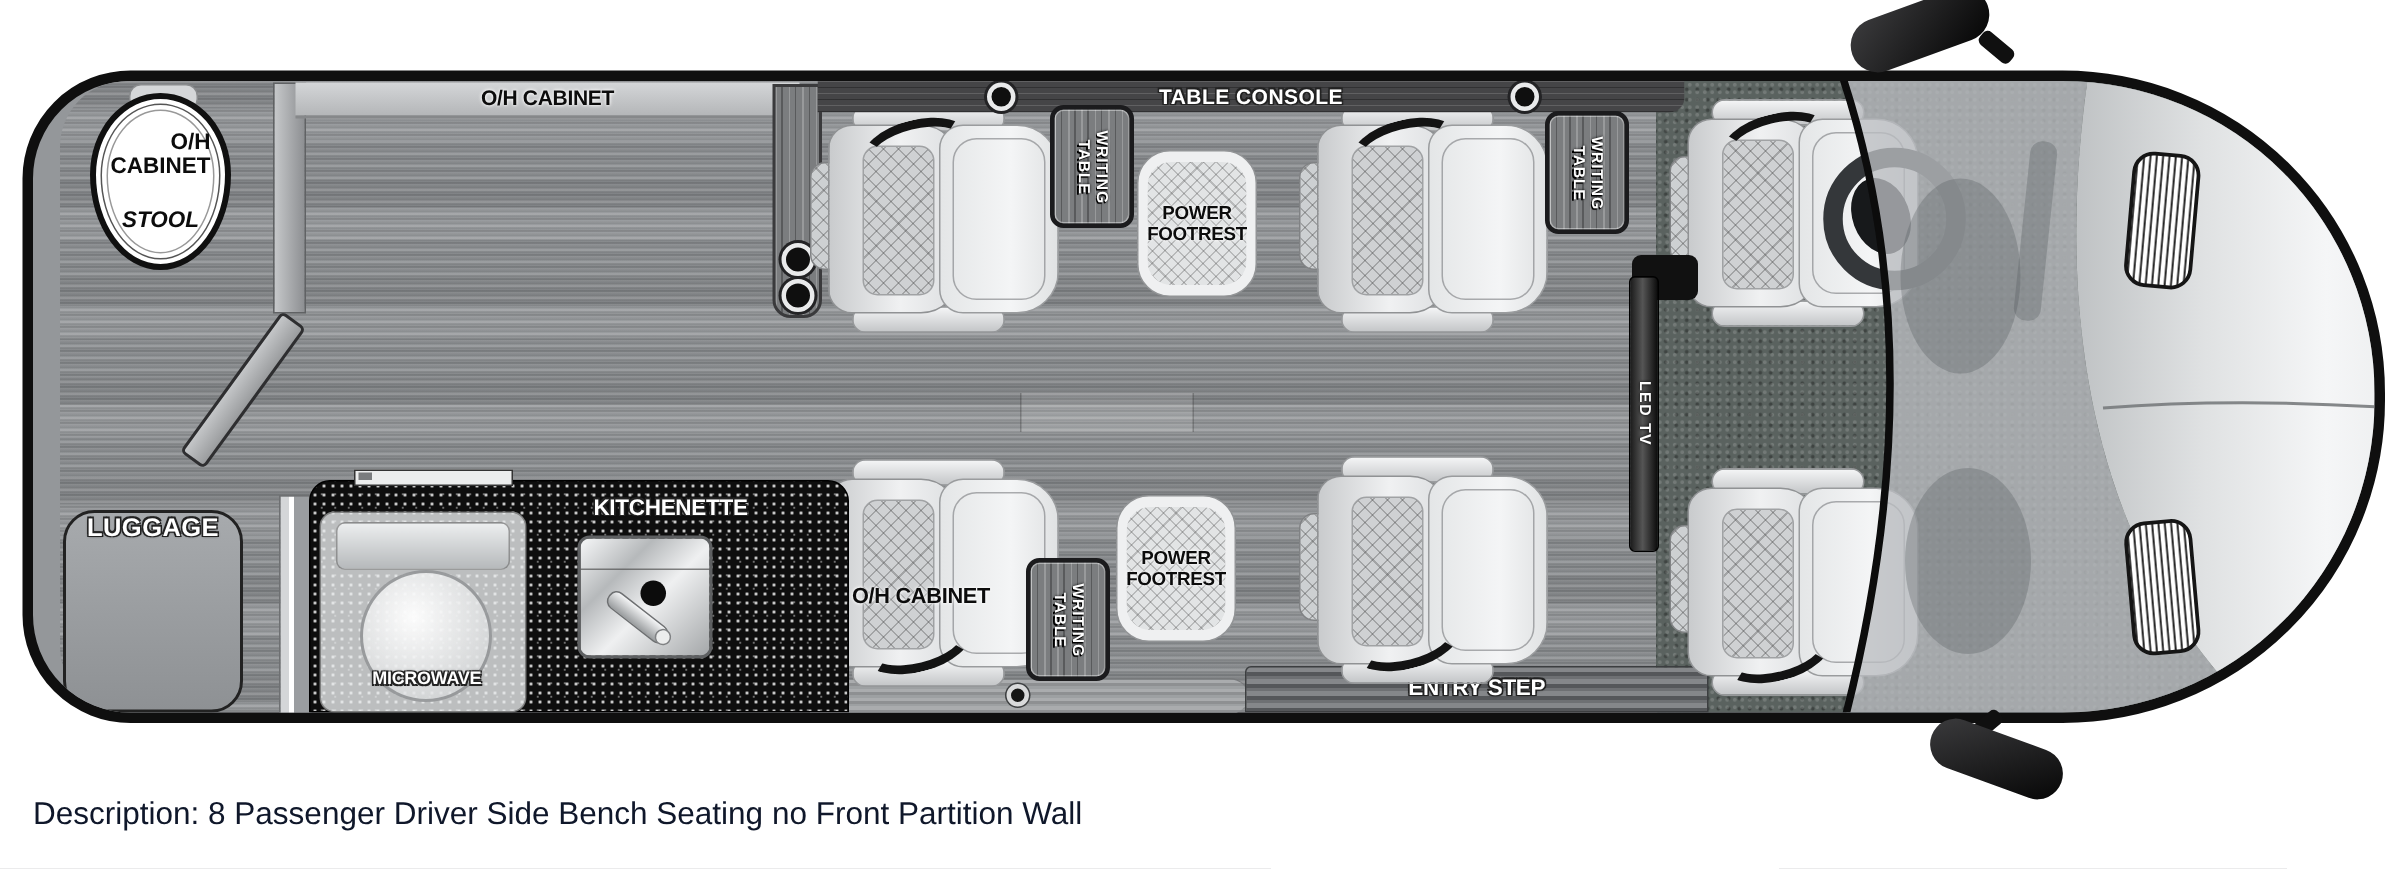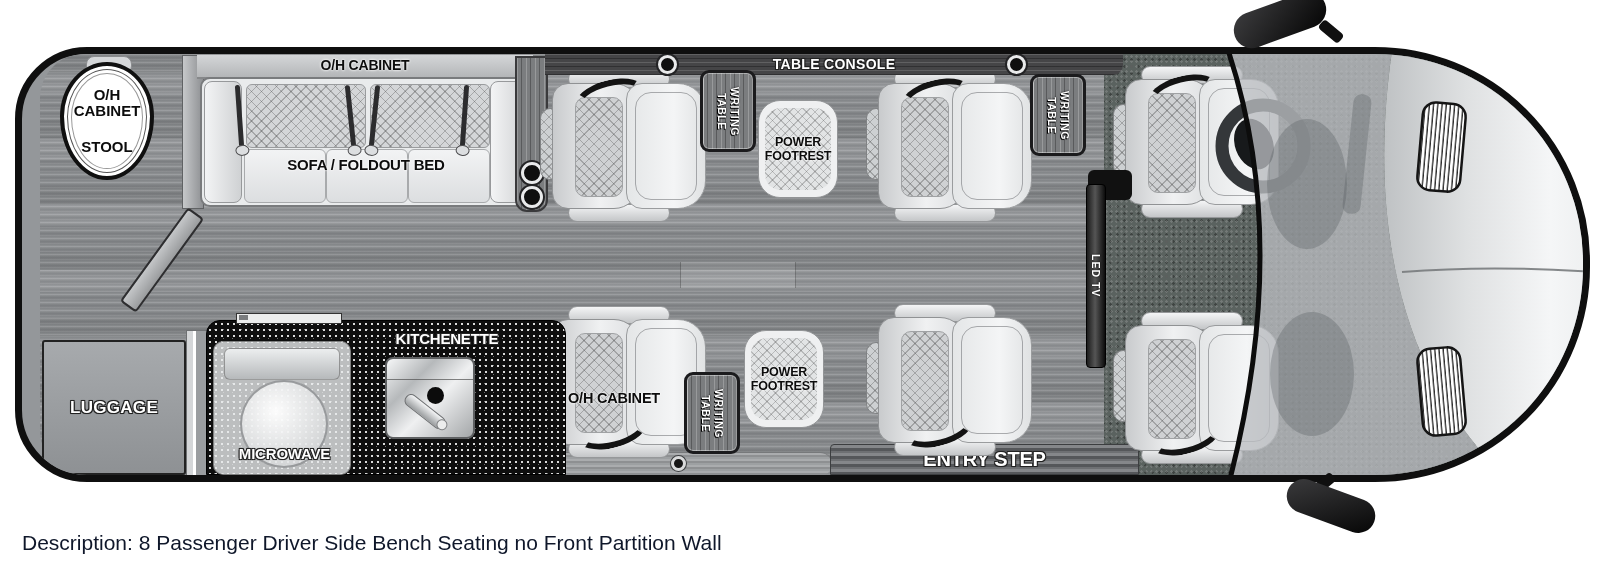--- a/index.html
+++ b/index.html
@@ -31,22 +31,22 @@
   .lbl-w{color:#fff;text-shadow:-1px -1px 0 #222,1px -1px 0 #222,-1px 1px 0 #222,1px 1px 0 #222,0 0 2px #000;}
   .pre{white-space:pre-line;}
   
   .stool-tab{position:absolute;left:64px;top:2px;width:44px;height:16px;background:#d5d7d9;
              border:1px solid #8a8c8e;border-radius:8px;z-index:3;}
   .stool{position:absolute;left:38px;top:8px;width:94px;height:118px;box-sizing:border-box;z-index:4;
          background:#fff;border:4px solid #101010;border-radius:50% 50% 50% 50% / 46% 46% 54% 54%;
          display:flex;flex-direction:column;align-items:center;justify-content:center;}
   .stool::before{content:'';position:absolute;inset:3px;border:1px solid #555;border-radius:inherit;}
   .stool::after{content:'';position:absolute;inset:7px;border:1px solid #999;border-radius:inherit;}
-  .stool .t1{font-weight:bold;font-size:15px;color:#0c0c0c;text-align:center;line-height:1.05;white-space:pre-line;z-index:2;}
-  .stool .t2{font-weight:bold;font-size:15px;color:#0c0c0c;margin-top:19px;z-index:2;}
+  .stool .t1{font-weight:bold;font-size:15px;color:#0c0c0c;text-align:right;line-height:1.05;white-space:pre-line;z-index:2;}
+  .stool .t2{font-weight:bold;font-size:15px;color:#0c0c0c;margin-top:19px;z-index:2;font-style:italic;}
   .partition{position:absolute;left:160px;top:1px;width:20px;height:152px;z-index:4;
              background:linear-gradient(90deg,#c6c8ca,#8d8f92);border:1px solid #606264;}
   .door-diag{position:absolute;left:82px;top:196px;width:112px;height:16px;z-index:4;transform:rotate(-54deg);
              background:linear-gradient(180deg,#c4c6c8,#9a9c9e);border:2px solid #2e2e30;border-radius:4px;}
   
   .sofa-band{position:absolute;left:175px;top:1px;width:336px;height:22px;z-index:5;
              background:linear-gradient(180deg,#d4d6d8,#b4b6b8);border-bottom:2px solid #86888a;
              display:flex;align-items:center;justify-content:center;}
   .sofa-band .lbl{position:static;font-size:14px;}
   .sofa{position:absolute;left:178px;top:23px;width:332px;height:130px;z-index:5;box-sizing:border-box;
@@ -126,32 +126,32 @@
              background:radial-gradient(circle at 40% 35%, rgba(255,255,255,.95), rgba(205,208,210,.55));}
   .sink{position:absolute;left:178px;top:36px;width:90px;height:82px;border-radius:8px;box-sizing:border-box;
         background:linear-gradient(135deg,#f6f7f8 0%,#b6b9bb 30%,#eff0f1 55%,#a4a7a9 100%);
         border:2px solid #5e6062;}
   .sink::before{content:'';position:absolute;left:0;right:0;top:20px;height:1px;background:rgba(80,80,80,.7);}
   .drain{position:absolute;left:40px;top:28px;width:17px;height:17px;border-radius:50%;background:#0c0c0c;}
   .faucet{position:absolute;left:14px;top:46px;width:46px;height:11px;border-radius:6px;
           background:linear-gradient(180deg,#f4f5f6,#9a9d9f);border:1px solid #6e7072;transform:rotate(38deg);}
   .faucet::after{content:'';position:absolute;right:-4px;top:0px;width:9px;height:9px;border-radius:50%;
           background:#eceded;border:1px solid #808284;}
-  .luggage{position:absolute;left:20px;top:286px;width:144px;height:135px;z-index:6;box-sizing:border-box;
-           background:linear-gradient(180deg,#a7aaad,#8e9194);border:2px solid #222;border-radius:3px;
-           display:flex;align-items:center;justify-content:center;}
+  .luggage{position:absolute;left:20px;top:286px;width:120px;height:135px;z-index:6;box-sizing:border-box;
+           background:linear-gradient(180deg,#a7aaad,#8e9194);border:2px solid #222;border-radius:21px;
+           display:flex;justify-content:center;}
   .luggage .lbl{position:static;font-size:17px;letter-spacing:.3px;}
   .wall-bars{position:absolute;left:164px;top:276px;width:20px;height:145px;z-index:5;
              background:linear-gradient(90deg,#d4d6d8 0 6px,#fff 6px 9px,#9a9da0 9px 20px);border:1px solid #6e7072;}
   
   .step{position:absolute;left:808px;top:390px;width:309px;height:31px;z-index:5;box-sizing:border-box;
         border:1px solid #3c3e40;border-radius:4px 0 0 0;
         background:repeating-linear-gradient(180deg,#85878a 0 3px,#55575a 3px 6px,#6e7073 6px 8px);
         display:flex;align-items:center;justify-content:center;}
-  .step .lbl{position:static;font-size:20px;}
+  .step .lbl{position:static;font-size:15px;}
   .bottom-band{position:absolute;left:518px;top:398px;width:292px;height:23px;z-index:4;border-radius:0 12px 12px 0;
         background:repeating-linear-gradient(180deg,#aaacae 0 2px,#8e9092 2px 4px,#9da0a2 4px 6px);
         border-top:1px solid #77797b;}
   .speaker{position:absolute;left:131px;top:3px;width:15px;height:15px;border-radius:50%;box-sizing:border-box;
            background:#161616;border:3px solid #d9dadb;box-shadow:0 0 0 1px #3e4042;}
   .ledtv{position:absolute;left:1064px;top:130px;width:18px;height:182px;z-index:10;border-radius:4px;
          background:linear-gradient(90deg,#1c1c1c,#555 45%,#0c0c0c);border:1px solid #000;
          display:flex;align-items:center;justify-content:center;}
   .ledtv .txt{writing-mode:vertical-rl;color:#fff;font-weight:bold;font-size:10.5px;letter-spacing:1px;
               text-shadow:0 0 2px #000;}
@@ -163,21 +163,21 @@
   .mir-top{left:1232px;top:2px;width:96px;height:36px;transform:rotate(-20deg);}
   .mir-bot{left:1285px;top:489px;width:92px;height:34px;transform:rotate(20deg);}
   .stem{position:absolute;background:#101010;border-radius:4px;z-index:39;}
   .stem-top{left:1318px;top:26px;width:26px;height:11px;transform:rotate(40deg);}
   .stem-bot{left:1312px;top:478px;width:24px;height:11px;transform:rotate(-40deg);}
   
   .desc{position:absolute;left:22px;top:531px;font-size:21px;color:#0f172a;z-index:50;}
   
   .lbl-refrigerator{left:150px;top:236px;width:230px;font-size:15px;}
   .lbl-kitchenette{position:absolute;left:150px;top:10px;width:180px;font-size:15px;text-align:center;}
-  .lbl-microwave{position:absolute;left:5px;right:0;top:104px;font-size:15px;text-align:center;}
+  .lbl-microwave{position:absolute;left:5px;right:0;top:104px;font-size:12px;text-align:center;}
   .lbl-ohcab-bottom{left:536px;top:336px;width:112px;font-size:14.5px;}
 </style>
 </head>
 <body>
 
 <div class="stage">
   <div class="van">
 
     <div class="floor-main wood"></div>
     <div class="carpet"></div>
@@ -187,34 +187,20 @@
     <div class="stool">
       <div class="t1 pre">O/H
 CABINET</div>
       <div class="t2">STOOL</div>
     </div>
     <div class="partition"></div>
     <div class="door-diag"></div>
 
     <div class="sofa-band">
       <div class="lbl lbl-b">O/H CABINET</div>
-    </div>
-    <div class="sofa">
-      <div class="sofa-side" style="left:2px;"></div>
-      <div class="sofa-side" style="right:2px;"></div>
-      <div class="sofa-backpad diamond" style="left:44px;"></div>
-      <div class="sofa-backpad diamond" style="left:168px;"></div>
-      <div class="sofa-cushion" style="left:42px;"></div>
-      <div class="sofa-cushion" style="left:124px;"></div>
-      <div class="sofa-cushion" style="left:206px;"></div>
-      <div class="sofa-belt" style="left:35px;transform:rotate(-4deg);"></div>
-      <div class="sofa-belt" style="left:146px;transform:rotate(-6deg);"></div>
-      <div class="sofa-belt" style="left:170px;transform:rotate(6deg);"></div>
-      <div class="sofa-belt" style="left:260px;transform:rotate(4deg);"></div>
-      <div class="sofa-label lbl lbl-b">SOFA / FOLDOUT BED</div>
     </div>
 
     <div class="cup-console woodv">
       <div class="cup" style="left:4px;top:104px;width:22px;height:22px;"></div>
       <div class="cup" style="left:4px;top:128px;width:22px;height:22px;"></div>
     </div>
     <div class="rail">
       <div class="cup" style="left:113px;top:1px;width:19px;height:19px;"></div>
       <div class="cup" style="left:462px;top:1px;width:19px;height:19px;"></div>
       <div class="lbl lbl-w">TABLE CONSOLE</div>

